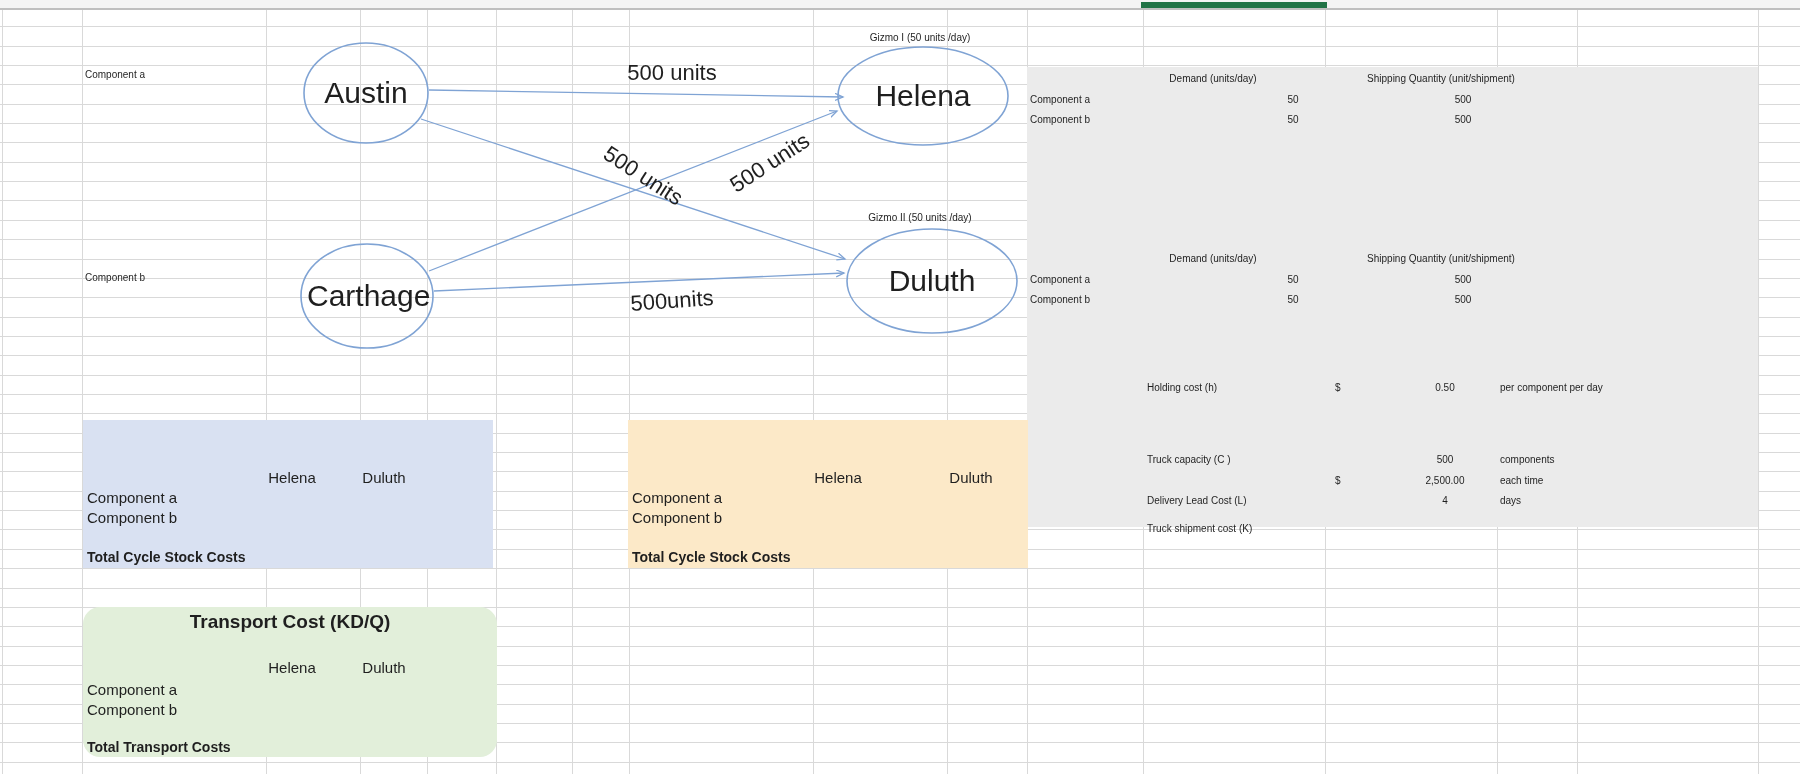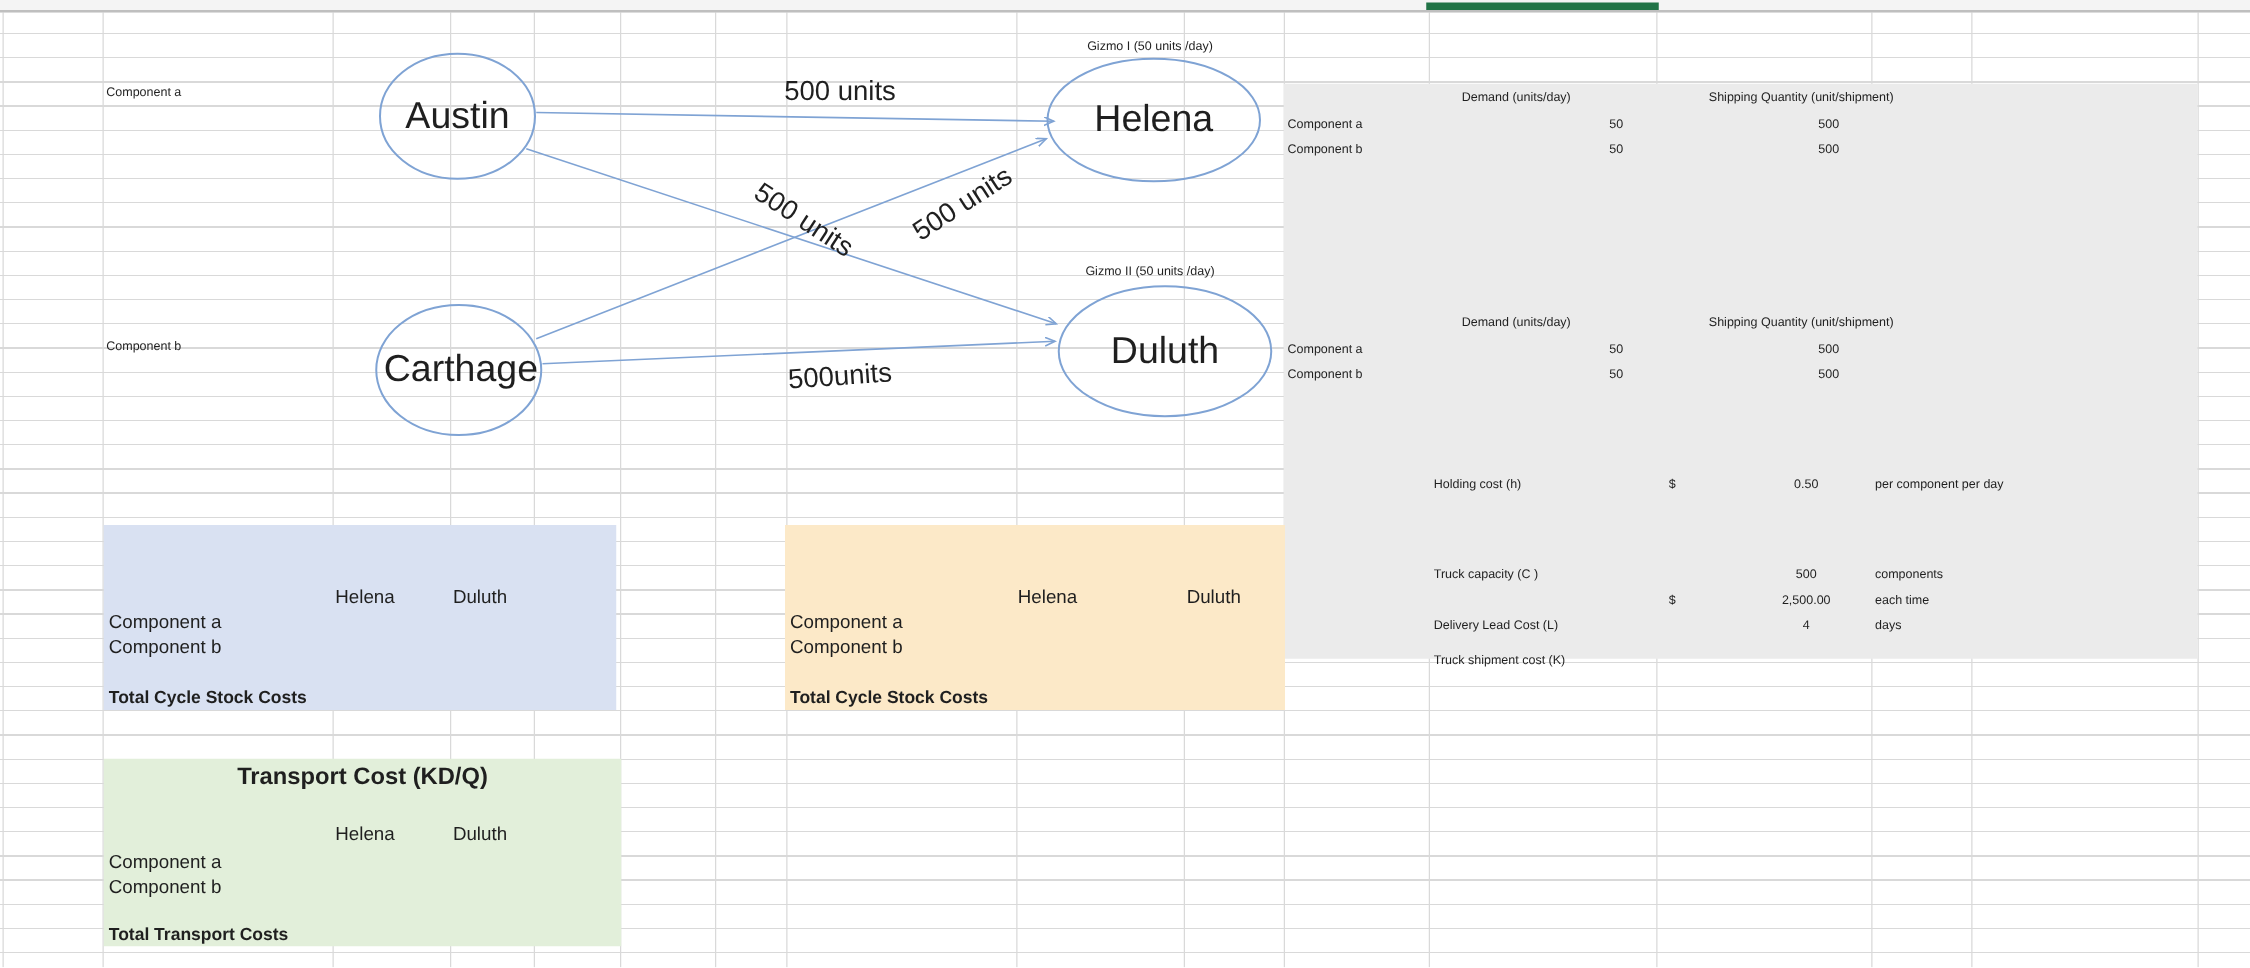--- a/index.html
+++ b/index.html
@@ -26,21 +26,21 @@
   #banner{position:absolute;left:83px;top:366px;width:487px;height:30px;background:#ffff00;z-index:2;}
   #banner .lbl{position:absolute;left:22px;top:4px;font-size:20px;line-height:22px;font-weight:bold;}
   #banner .sfx{position:absolute;right:14px;top:4px;font-size:20px;line-height:22px;font-weight:bold;}
   .costbox{position:absolute;z-index:2;}
   .costbox .title{position:absolute;left:0;top:4px;width:100%;text-align:center;font-size:19px;line-height:22px;font-weight:bold;white-space:nowrap;}
   .costbox .colh{position:absolute;width:80px;text-align:center;font-size:15px;line-height:18px;}
   .costbox .rowl{position:absolute;left:4px;font-size:15px;line-height:18px;white-space:nowrap;}
   .costbox .total{position:absolute;left:4px;font-size:14px;line-height:16px;font-weight:bold;white-space:nowrap;}
   #box-cycle{left:83px;top:420px;width:410px;height:148px;background:#d9e1f2;}
   #box-transit{left:628px;top:420px;width:400px;height:148px;background:#fce9c8;}
-  #box-transport{left:83px;top:607px;width:414px;height:150px;background:#e2efda;}
+  #box-transport{left:83px;top:607px;width:414px;height:150px;background:#e2efda;border-radius:17px;}
 </style>
 </head>
 <body>
 
 <div id="sheet">
 
   <div id="hgrid"></div>
   <div id="vgrid">
       <div class="vline" style="left: 2px;"></div>
       <div class="vline" style="left: 82px;"></div>

